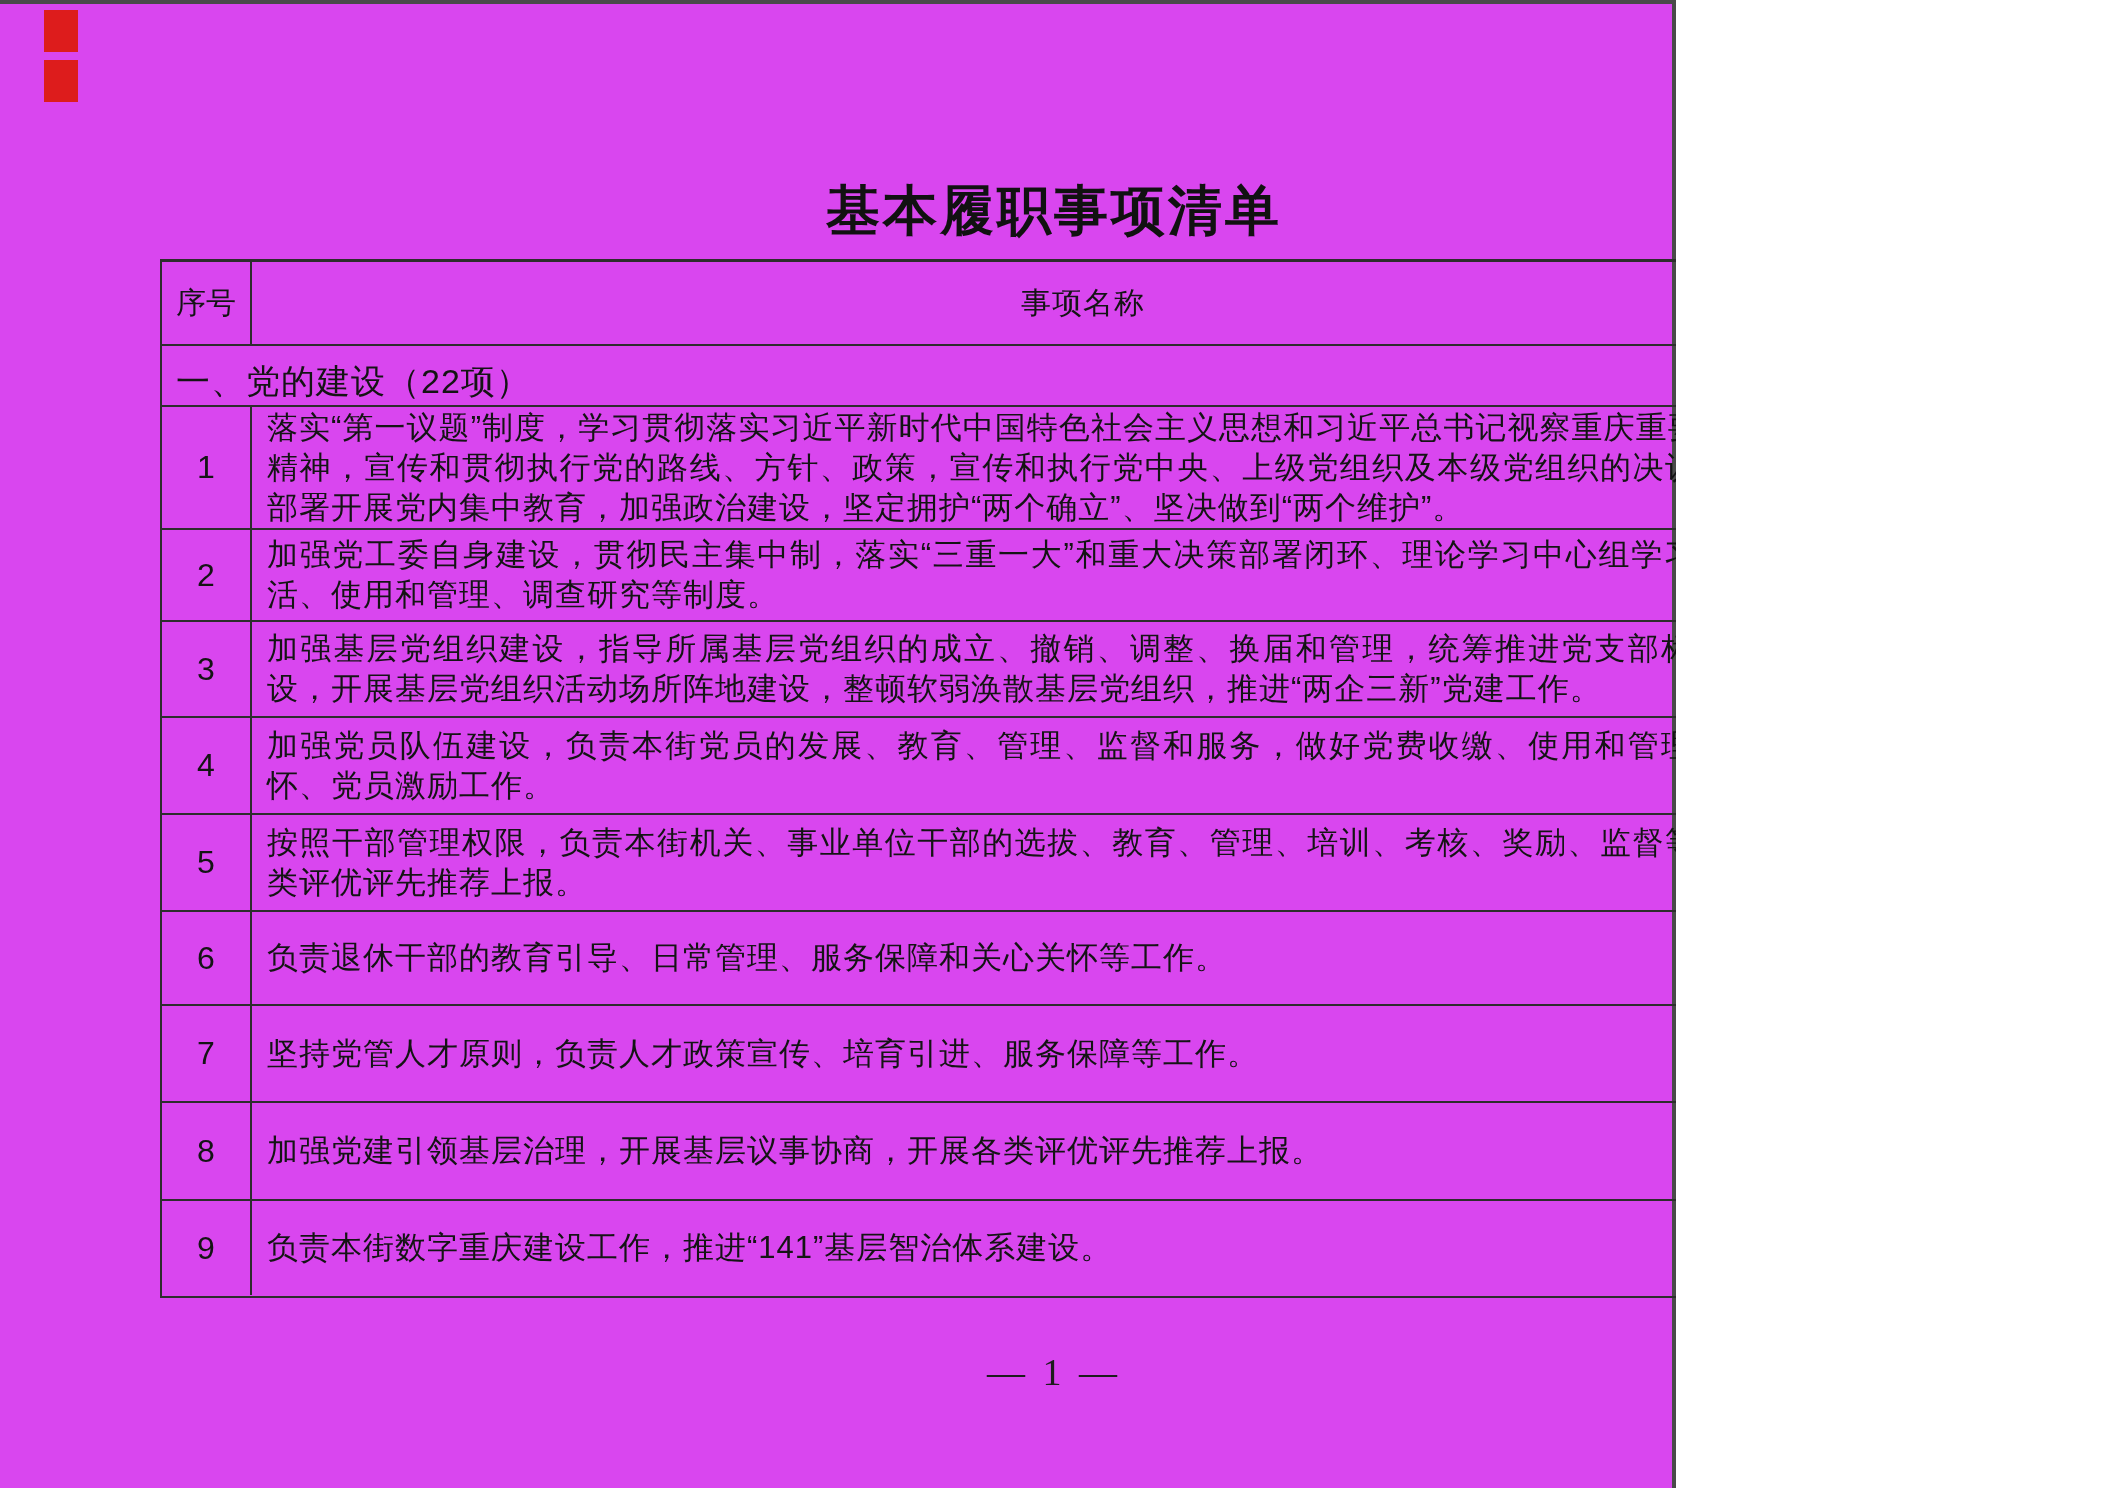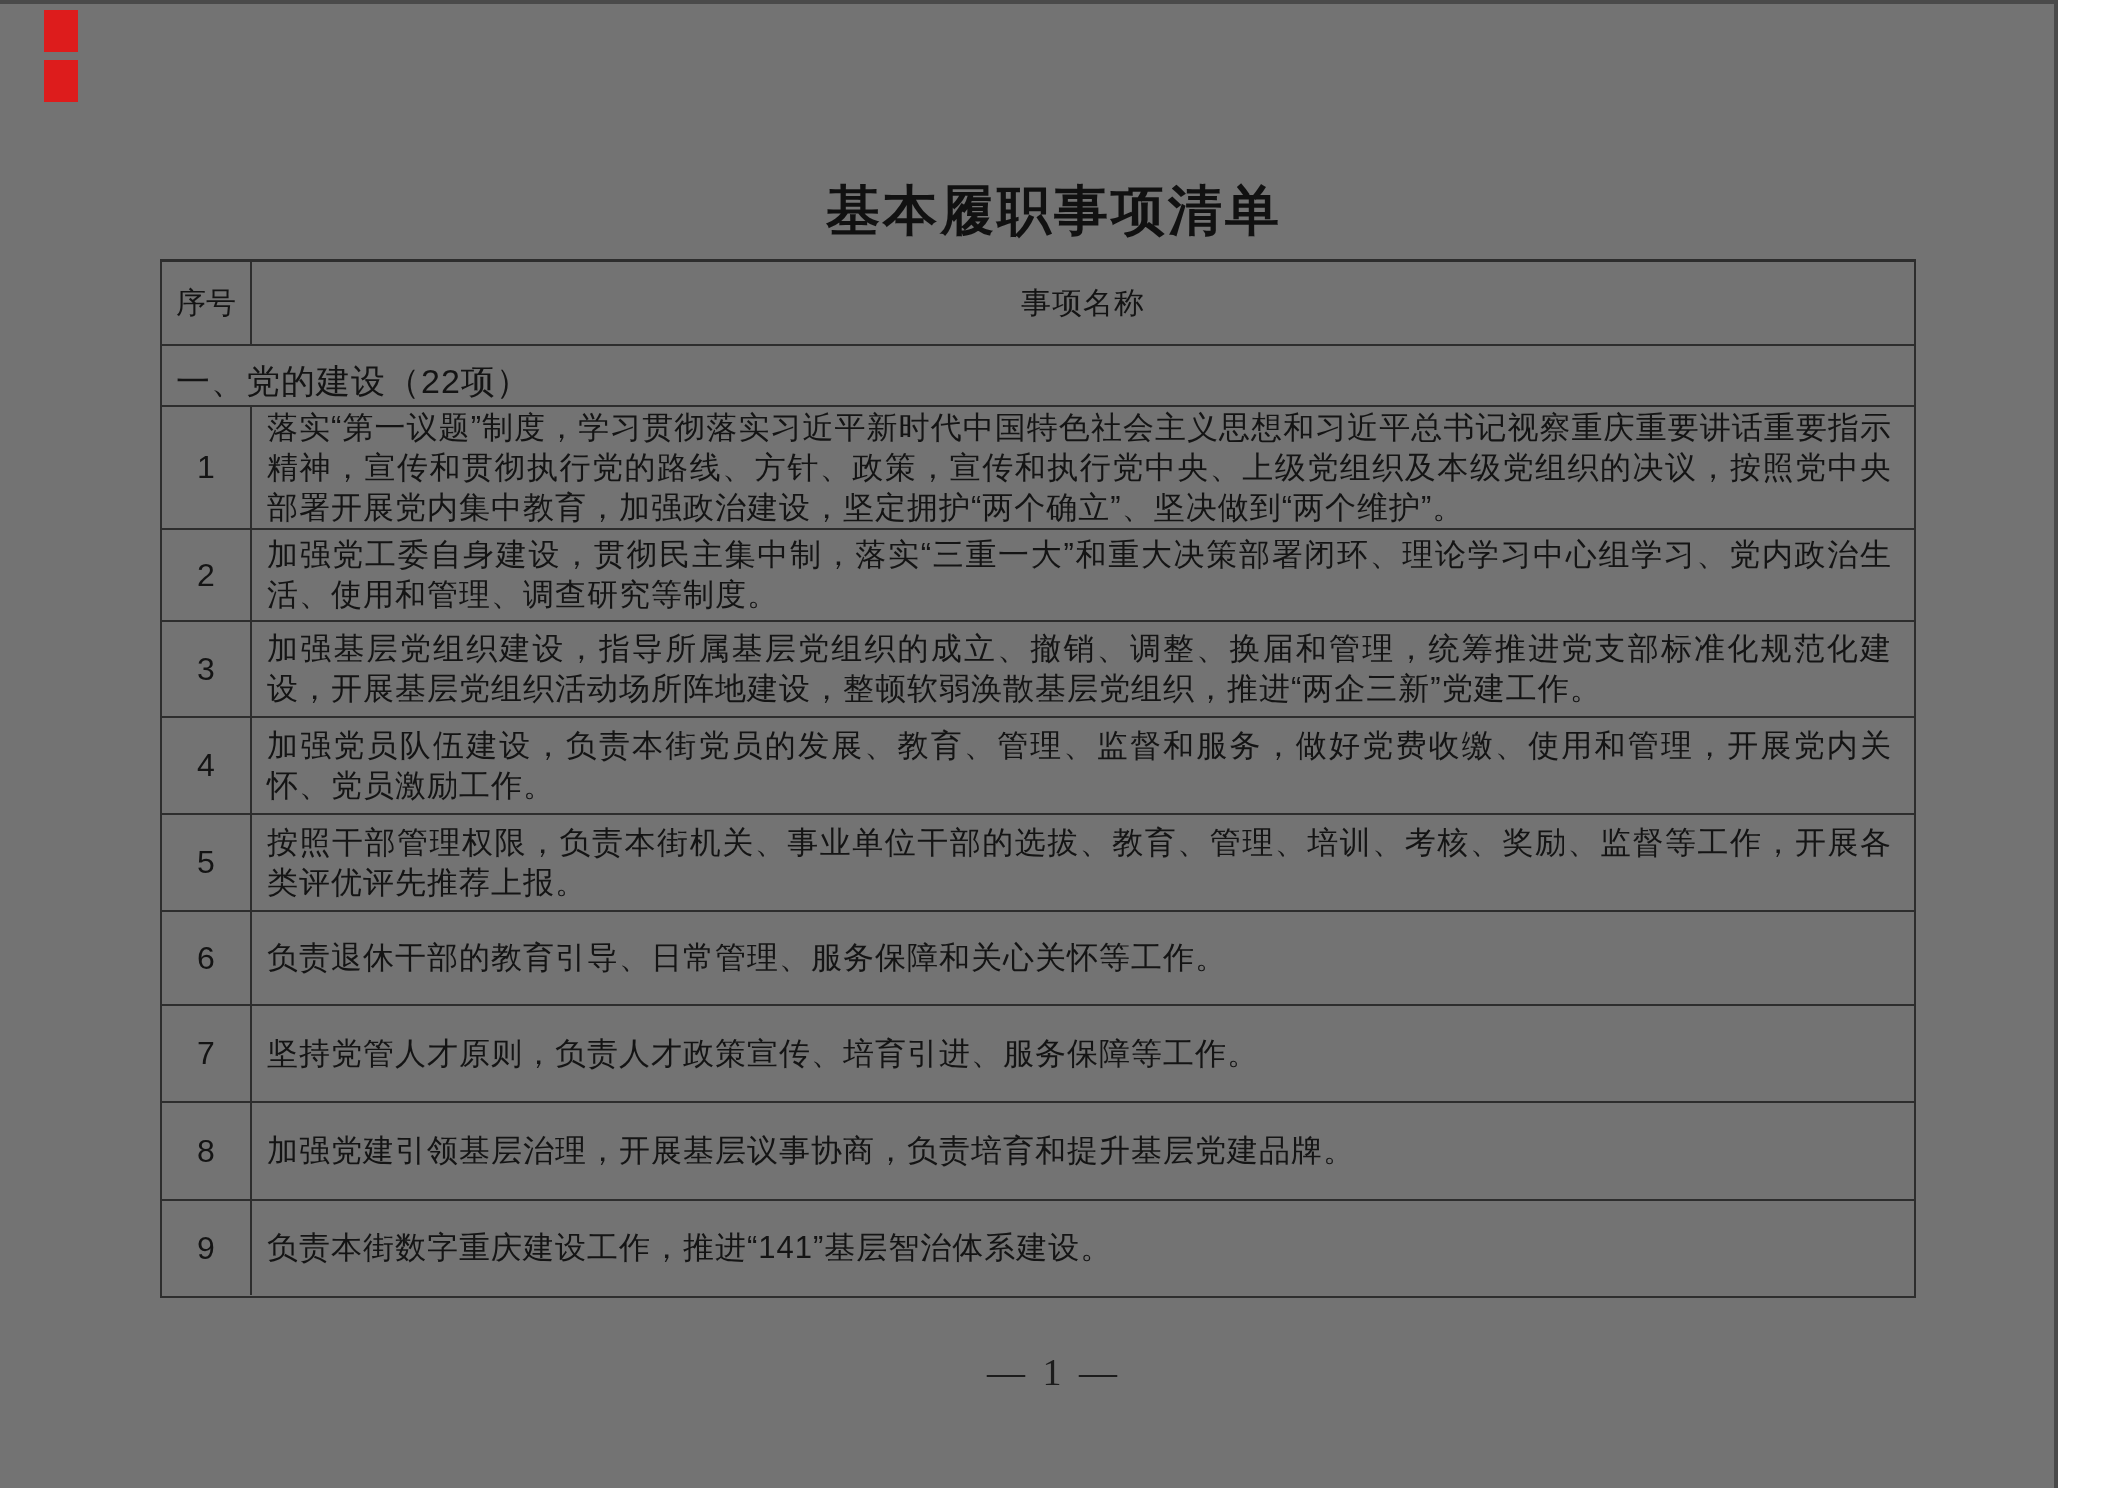--- a/index.html
+++ b/index.html
@@ -1,20 +1,20 @@
 <!DOCTYPE html>
 <html><head>
 <meta charset="utf-8">
 <style>
   html,body{margin:0;padding:0;background:#ffffff;}
   *{box-sizing:border-box;}
   .page{
     position:relative;
-    width:2058px;height:1488px;
-    background:#737373;
+    width:1676px;height:1488px;
+    background:#d946ef;
     overflow:hidden;
     font-family:"Liberation Sans",sans-serif;
     color:#141414;
   }
   .edge-top{position:absolute;left:0;top:0;width:2104px;height:4px;background:#4a4a4a;}
   .edge-right{position:absolute;right:0;top:0;width:4px;height:1488px;background:#4a4a4a;}
   .red-mark{position:absolute;left:44px;width:34px;background:#dd1c1c;}
   .red-mark.m1{top:10px;height:42px;}
   .red-mark.m2{top:60px;height:42px;}
 
@@ -112,21 +112,21 @@
     <div class="c-txt txt">负责退休干部的教育引导、日常管理、服务保障和关心关怀等工作。</div>
   </div>
 
   <div class="trow" style="height: 97px;">
     <div class="c-num num">7</div>
     <div class="c-txt txt">坚持党管人才原则，负责人才政策宣传、培育引进、服务保障等工作。</div>
   </div>
 
   <div class="trow" style="height: 98px;">
     <div class="c-num num">8</div>
-    <div class="c-txt txt">加强党建引领基层治理，开展基层议事协商，负责培育和提升基层党建品牌。</div>
+    <div class="c-txt txt">加强党建引领基层治理，开展基层议事协商，开展各类评优评先推荐上报。</div>
   </div>
 
   <div class="trow" style="height: 94px;">
     <div class="c-num num">9</div>
     <div class="c-txt txt">负责本街数字重庆建设工作，推进“141”基层智治体系建设。</div>
   </div>
 </div>
   </div>
 
   <div class="page-num">— 1 —</div>

